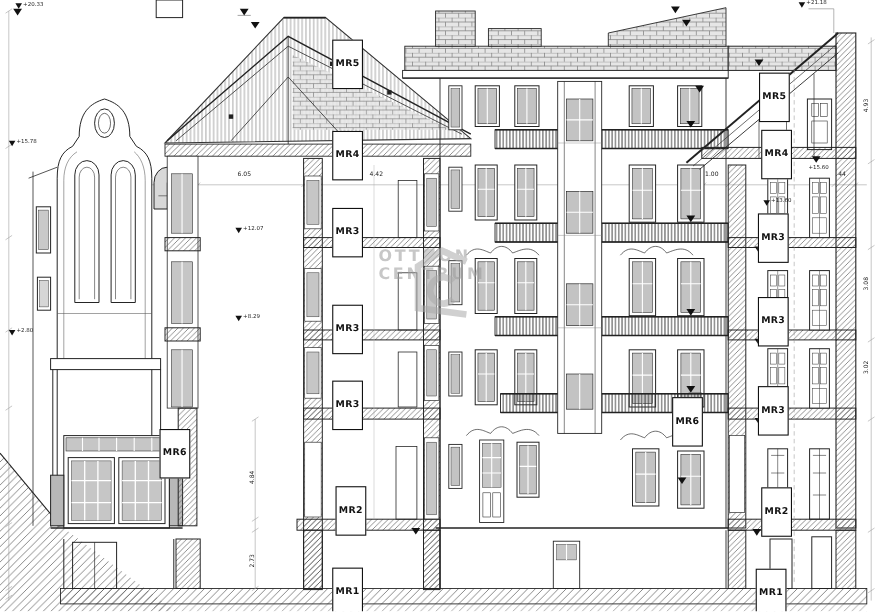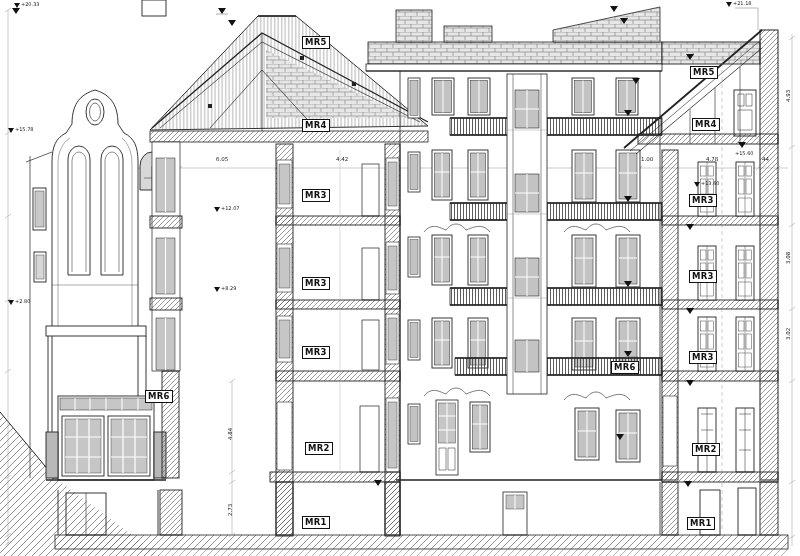--- a/index.html
+++ b/index.html
@@ -1,21 +1,21 @@
 <!DOCTYPE html>
 <html><head>
 <meta charset="utf-8">
 <style>
   html,body{margin:0;padding:0;background:#ffffff;}
   .stage{position:relative;width:800px;height:556px;background:#fff;overflow:hidden;
          font-family:"DejaVu Sans", sans-serif;}
   .stage svg{position:absolute;left:0;top:0;}
   
   .mr{position:absolute;border:1.3px solid #111;background:#fff;color:#111;
-      font-size:8.5px;font-weight:bold;line-height:11px;padding:0 2px;letter-spacing:.3px;z-index:6;}
+      font-size:8.5px;font-weight:bold;line-height:11px;padding:16px 2px;letter-spacing:.3px;z-index:6;}
   
   .marker{position:absolute;display:flex;align-items:flex-start;z-index:5;}
   .tri{width:0;height:0;border-left:3.5px solid transparent;border-right:3.5px solid transparent;
        border-top:5.5px solid #111;margin-top:2px;}
   .mtext{font-size:5px;color:#222;margin-left:1px;white-space:nowrap;}
   
   .dimh{position:absolute;font-size:5.5px;color:#222;z-index:5;white-space:nowrap;}
   .dimv{position:absolute;font-size:5.5px;color:#222;z-index:5;white-space:nowrap;
         transform:rotate(-90deg);transform-origin:left top;}
   
@@ -387,14 +387,25 @@
 <div class="dimh" style="left:336px;top:156px">4.42</div>
 <div class="dimh" style="left:641px;top:156px">1.00</div>
 <div class="dimh" style="left:706px;top:156px">4.78</div>
 <div class="dimh" style="left:762px;top:156px">44</div>
 <div class="dimv" style="left:227px;top:440px">4.84</div>
 <div class="dimv" style="left:227px;top:516px">2.73</div>
 <div class="dimv" style="left:785px;top:102px">4.93</div>
 <div class="dimv" style="left:785px;top:264px">3.08</div>
 <div class="dimv" style="left:785px;top:340px">3.02</div>
 
-
+<div class="wm">
+  <svg class="wm-logo" width="64" height="66" viewBox="0 0 64 66">
+    <g fill="none" stroke="#aaaaaa" stroke-width="6">
+      <path d="M52,14 L30,4 L8,18 V56 L52,62"></path>
+      <path d="M40,32 A12,12 0 1 0 40,48"></path>
+      <rect x="14" y="2" width="9" height="10" fill="#aaaaaa" stroke="none"></rect>
+    </g>
+  </svg>
+  <div class="wm-line">OTTHON</div>
+  <div class="wm-line">CENTRUM</div>
 </div>
 
+</div>
+
 </body></html>

